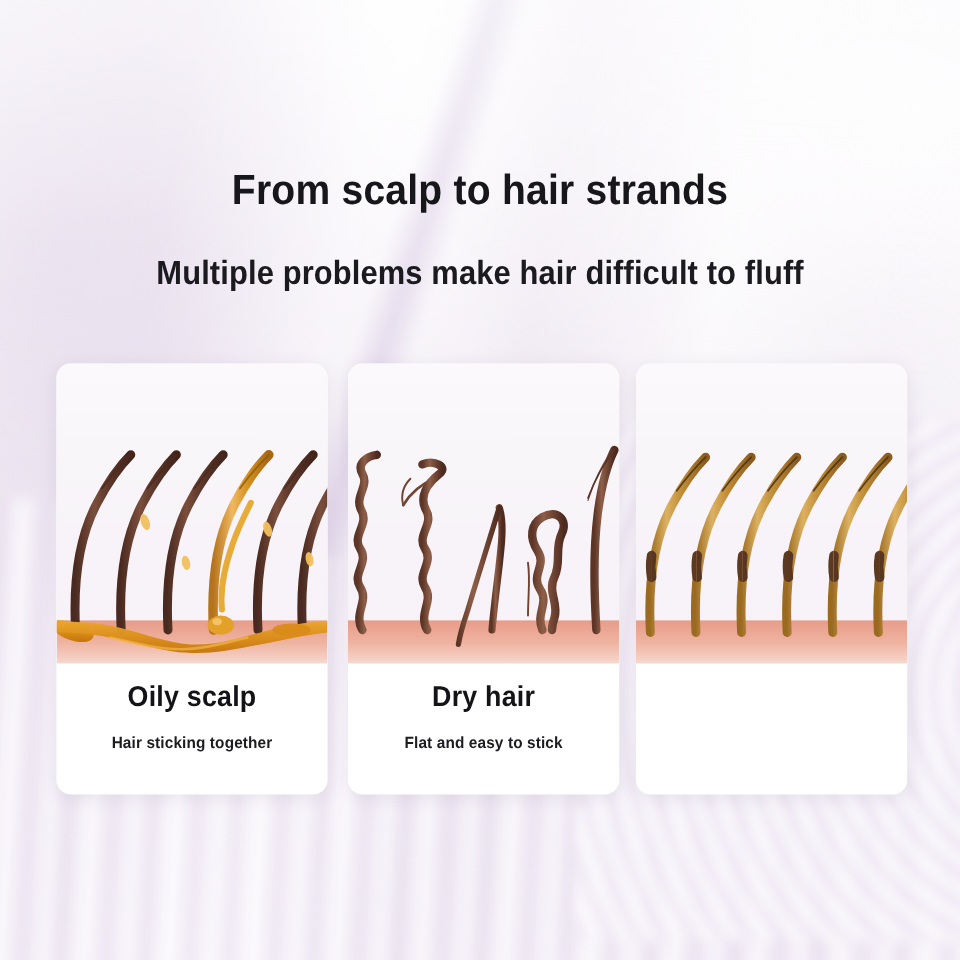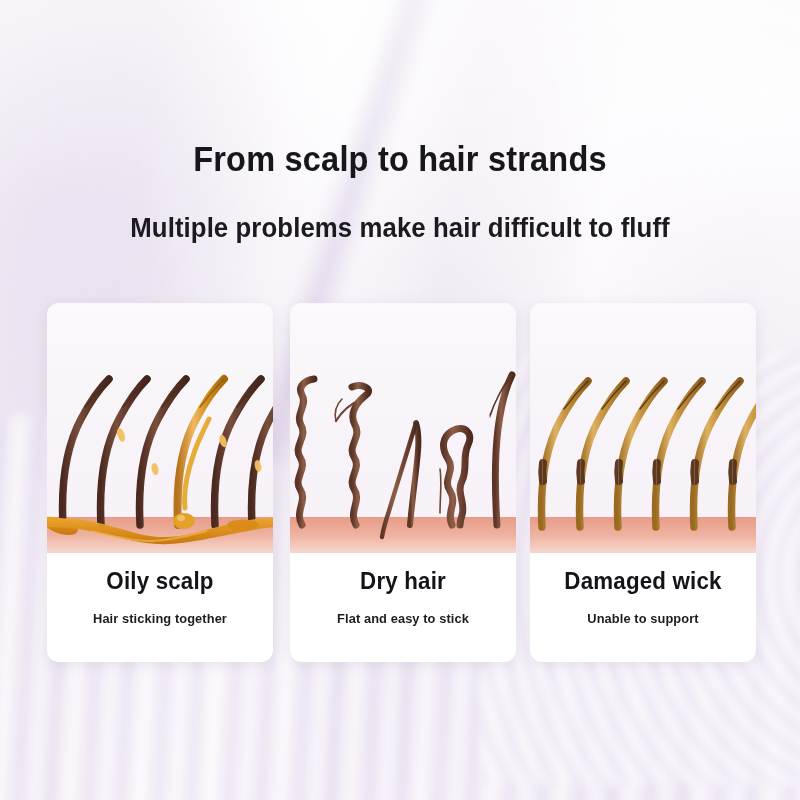--- a/index.html
+++ b/index.html
@@ -276,19 +276,15 @@
 
           <path d="M164,224 C162,186 166,148 182,118 C192,99 202,86 210,78" stroke="url(#hairC)" stroke-width="7.5"></path>
           <path d="M210,78 C203,85 194,95 186,106" stroke="#4a3118" stroke-width="1.5" opacity=".85"></path>
           <path d="M165,178 C164,172 164,166 165,160" stroke="url(#bandC)" stroke-width="8"></path>
 
           <path d="M202,224 C200,186 204,148 220,118 C230,99 240,86 248,78" stroke="url(#hairC)" stroke-width="7.5"></path>
           <path d="M203,178 C202,172 202,166 203,160" stroke="url(#bandC)" stroke-width="8"></path>
         </g>
       </svg>
     </div>
-    <div class="caption">
-      <div class="c-title">Damaged wick</div>
-      <div class="c-sub">Unable to support</div>
-    </div>
   </div>
 
 </div>
 
 </body></html>

